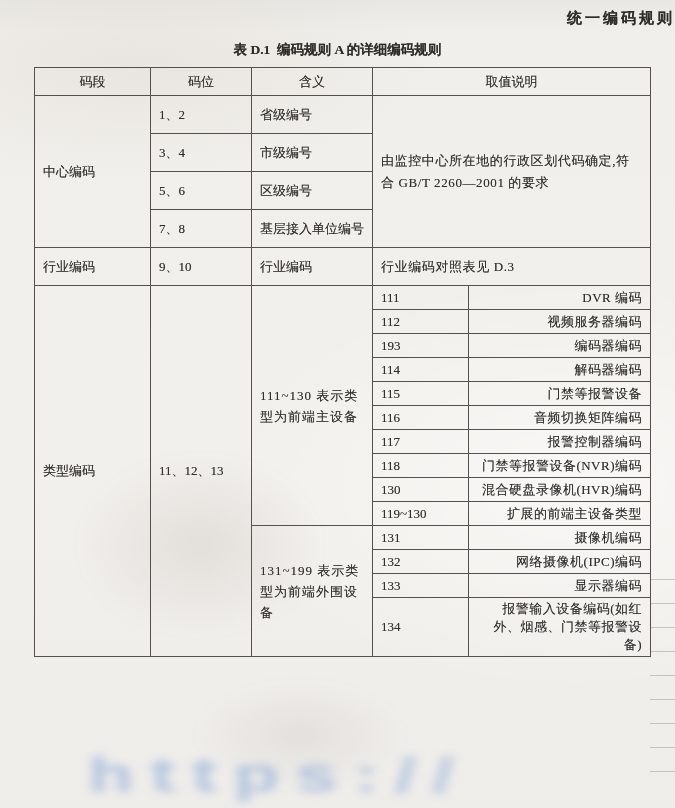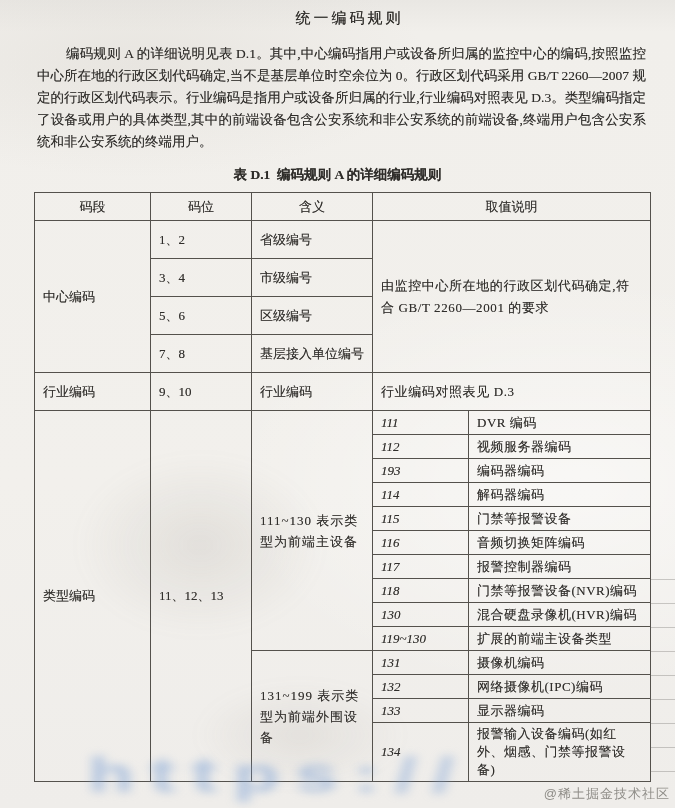--- a/index.html
+++ b/index.html
@@ -14,60 +14,59 @@
     font-family:"Liberation Serif","DejaVu Serif",serif;
     color:#2e2c29;
   }
   .smudge { position:absolute; pointer-events:none; filter:blur(8px); }
   .smudge1 { left:70px; top:450px; width:260px; height:190px;
     background:radial-gradient(ellipse, rgba(125,118,108,.13), transparent 68%); }
   .smudge2 { left:190px; top:680px; width:220px; height:110px;
     background:radial-gradient(ellipse, rgba(125,118,108,.11), transparent 68%); }
   .bleed-strip { position:absolute; right:0; top:556px; width:25px; height:236px; opacity:.55;
     background:repeating-linear-gradient(to bottom, transparent 0 23px, rgba(95,92,88,.55) 23px 24px); }
-  .doc-title { padding-top:9px; text-align:center; font-size:15px; font-weight:normal;
+  .doc-title { padding-top:9px; text-align:right; font-size:15px; font-weight:bold;
     letter-spacing:3px; text-shadow:0 0 .6px rgba(50,48,45,.7);padding-left:24px; }
   .section-heading { margin:29px 0 0 37px; font-size:14px; font-weight:bold;
     text-shadow:0 0 .5px rgba(50,48,45,.6); white-space:pre; }
   .para { margin:15px 29px 0 37px; font-size:13.5px; line-height:22px;
     text-align:justify; text-indent:2.15em; text-shadow:0 0 .4px rgba(60,58,55,.5); }
   .para + .para { margin-top:1px; }
   .table-caption { margin-top:13px; text-align:center; font-size:13.5px; font-weight:bold;
     text-shadow:0 0 .5px rgba(50,48,45,.6); white-space:pre; }
   table.coding { margin:8px 0 0 34px; width:616px; border-collapse:collapse;
     font-size:13px; color:#302e2b; table-layout:fixed; }
   table.coding th, table.coding td { border:1px solid #54514c; padding:2px 8px;
     vertical-align:middle; text-shadow:0 0 .4px rgba(60,58,55,.5); overflow:hidden; }
   table.coding th { height:28px; font-weight:normal; text-align:center; }
   tr.row-c td { height:38px; }
   tr.row-t td { height:24px; }
   td.seg { padding-left:10px; }
   td.pos { padding-left:14px; }
   td.note { line-height:22px; letter-spacing:.6px; padding-left:10px; padding-right:8px; }
   td.meaning { line-height:21px; letter-spacing:1px; padding-left:9px; }
-  td.code { padding-left:12px;font-style:italic; }
-  td.desc { letter-spacing:.5px; line-height:18px; }
+  td.code { padding-left:12px; }
+  td.desc { letter-spacing:.5px; line-height:18px;text-align:right; }
   .watermark-url { position:absolute; left:88px; top:746px; font-family:"Liberation Sans",sans-serif;
     font-size:50px; font-weight:bold; color:rgba(124,160,214,.55); letter-spacing:11px;
     transform:scaleX(1.5); transform-origin:left top; filter:blur(4px); white-space:nowrap; }
   .watermark-credit { position:absolute; right:5px; top:785px; font-family:"Liberation Sans",sans-serif;
     font-size:13px; color:#8f8d88; letter-spacing:1px; }
 </style>
 </head>
 <body>
 
 <div class="page">
 
   <div class="smudge smudge1"></div>
   <div class="smudge smudge2"></div>
 
   <div class="doc-title">统一编码规则</div>
 
 
-  <p class="para">编码规则 A 的详细说明见表 D.1。其中,中心编码指用户或设备所归属的监控中心的编码,按照监控中心所在地的行政区划代码确定,当不是基层单位时空余位为 0。行政区划代码采用 GB/T 2260—2007 规定的行政区划代码表示。行业编码是指用户或设备所归属的行业,行业编码对照表见 D.3。类型编码指定了设备或用户的具体类型,其中的前端设备包含公安系统和非公安系统的前端设备,终端用户包含公安系统和非公安系统的终端用户。</p>
 
   <div class="table-caption">表 D.1  编码规则 A 的详细编码规则</div>
 
   <table class="coding">
     <colgroup>
       <col style="width:116px">
         <col style="width:101px">
         <col style="width:121px">
       <col style="width:96px">
         <col style="width:182px">
@@ -167,15 +166,14 @@
       <tr class="row-t">
         <td class="code">134</td>
         <td class="desc">报警输入设备编码(如红外、烟感、门禁等报警设备)</td>
       </tr>
     </tbody>
   </table>
 
   <div class="bleed-strip"></div>
 
   <div class="watermark-url">https://</div>
-  <div class="watermark-credit">@稀土掘金技术社区</div>
 
 </div>
 
 </body></html>

